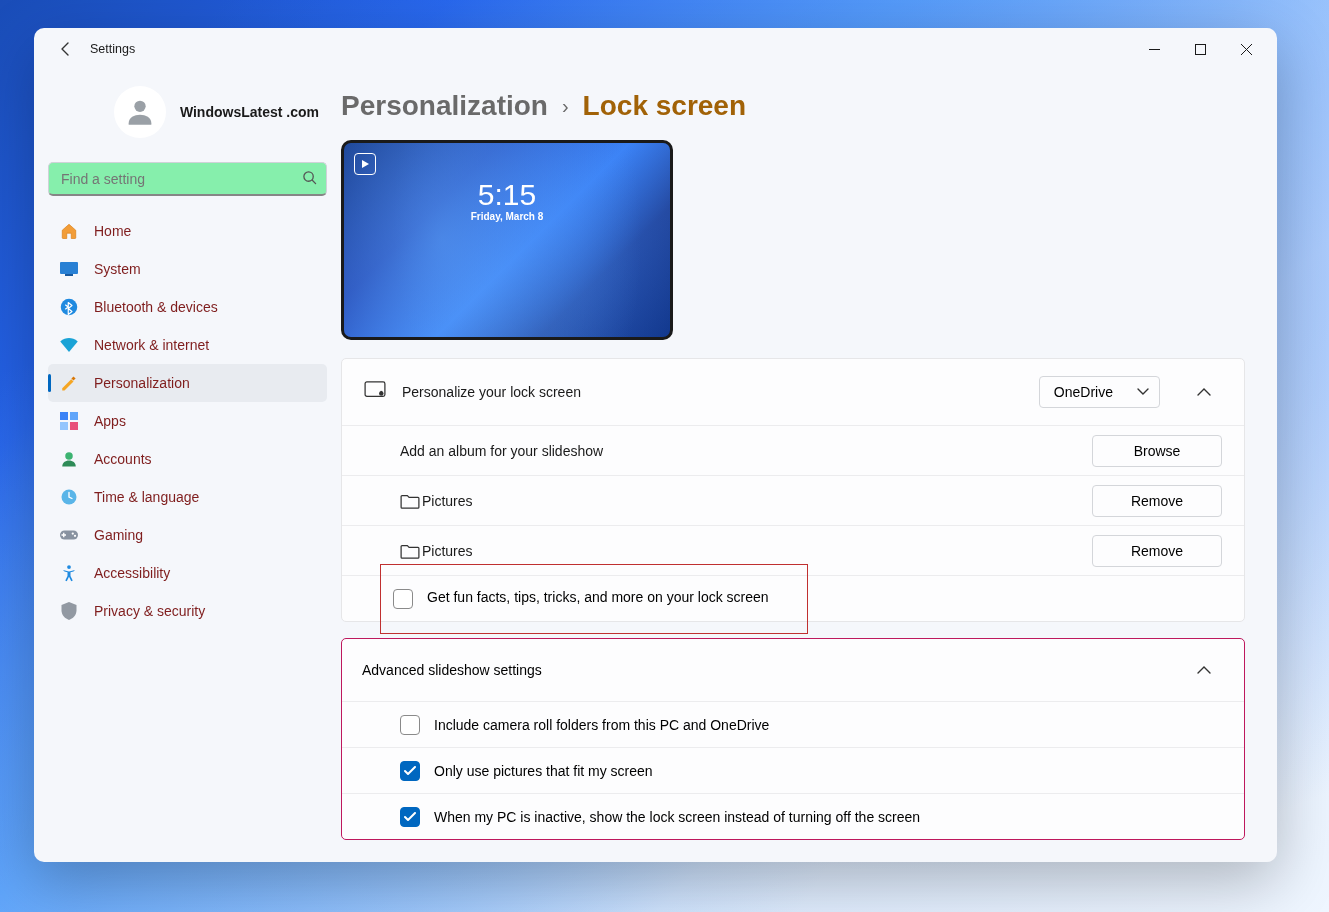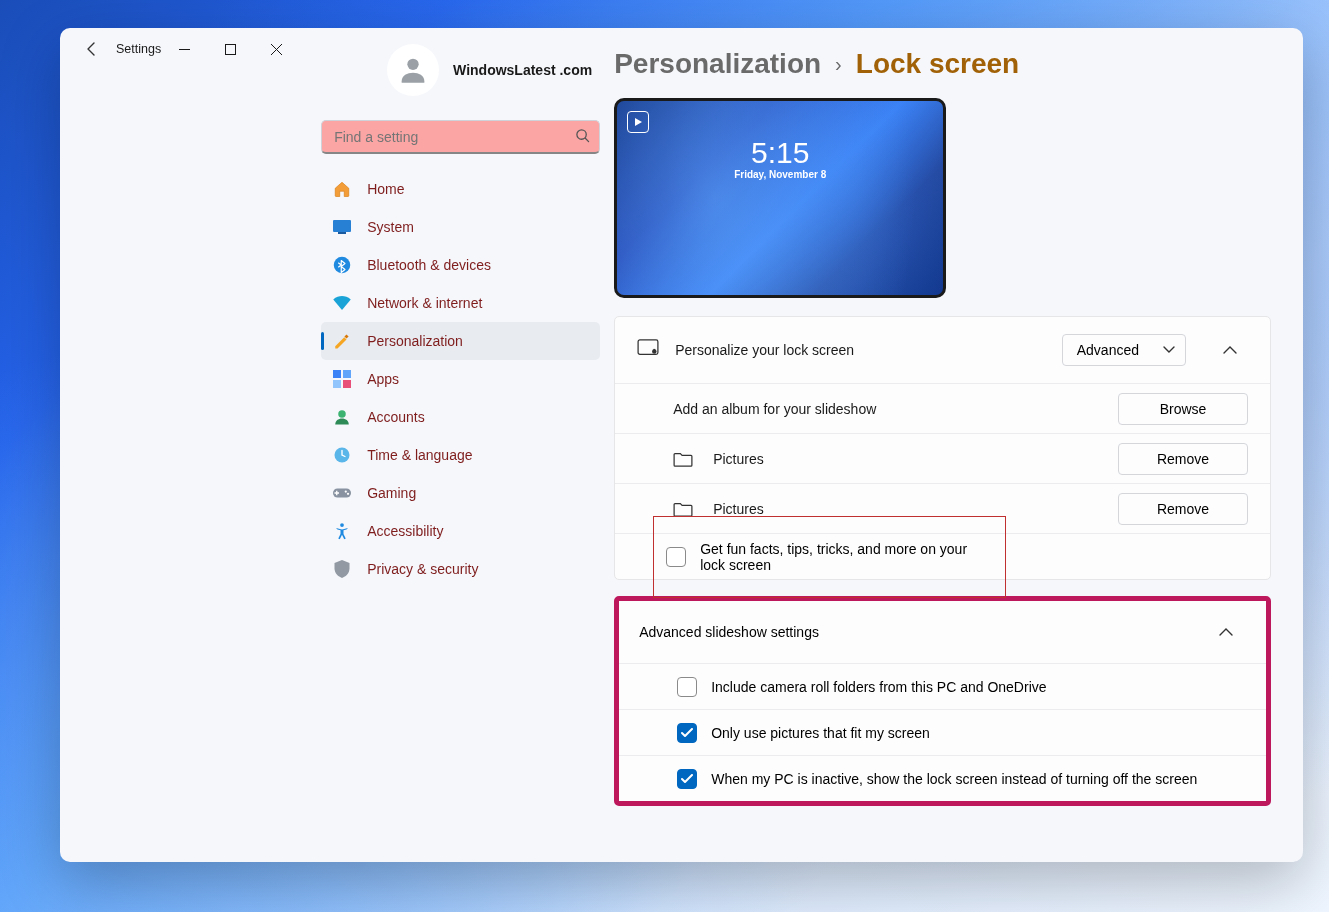--- a/index.html
+++ b/index.html
@@ -12,29 +12,29 @@
   position: relative;
 }
 .bg-wave {
   position: absolute;
   inset: 0;
   background: radial-gradient(ellipse 800px 600px at 70% 30%, rgba(59,130,246,0.6), transparent),
               radial-gradient(ellipse 600px 400px at 20% 80%, rgba(96,165,250,0.5), transparent);
 }
 .window {
   position: absolute;
-  left: 60px;
+  left: 34px;
   top: 28px;
   width: 1243px;
   height: 834px;
   background: #f5f7fb;
   border-radius: 10px;
   box-shadow: 0 20px 60px rgba(0,0,0,0.25);
   display: flex;
-  flex-direction: row;
+  flex-direction: column;
   overflow: hidden;
 }
 .titlebar {
   height: 42px;
   display: flex;
   align-items: center;
   padding: 0 8px 0 18px;
   font-size: 12.5px;
   color: #1a1a1a;
 }
@@ -46,21 +46,21 @@
 
 .content { flex: 1; display: flex; overflow: hidden; }
 
 .sidebar { width: 305px; padding: 6px 12px 0 14px; display: flex; flex-direction: column; overflow-y: auto; }
 .profile { display: flex; align-items: center; gap: 14px; padding: 10px 8px 24px 8px; justify-content: flex-end; }
 .avatar { width: 52px; height: 52px; border-radius: 50%; background: #fff; display: flex; align-items: center; justify-content: center; }
 .avatar svg { width: 34px; height: 34px; }
 .profile-name { font-size: 14px; font-weight: 600; color: #1a1a1a; }
 
 .search-box { position: relative; margin-bottom: 16px; }
-.search-input { width: 100%; height: 34px; border: 1px solid #cfd2d8; border-bottom: 2px solid #868686; border-radius: 5px; background: #fca5a5; padding: 0 36px 0 12px; font-size: 14px; color: #333; outline: none; }
+.search-input { width: 100%; height: 34px; border: 1px solid #cfd2d8; border-bottom: 2px solid #868686; border-radius: 5px; background: #86efac; padding: 0 36px 0 12px; font-size: 14px; color: #333; outline: none; }
 .search-ic { position: absolute; right: 10px; top: 8px; color: #555; }
 
 .nav { display: flex; flex-direction: column; gap: 0; }
 .nav-item { display: flex; align-items: center; gap: 16px; height: 38px; padding: 0 12px; border-radius: 5px; font-size: 14px; color: #7f1d1d; cursor: pointer; position: relative; }
 .nav-item.active { background: #e8ebf0; }
 .nav-item.active::before { content:""; position:absolute; left:0; top:10px; bottom:10px; width:3px; background:#0067c0; border-radius:2px; }
 .nav-icon { width: 18px; height: 18px; display: flex; align-items: center; justify-content: center; }
 
 .main { flex: 1; padding: 20px 32px 0 2px; overflow-y: auto; }
 .breadcrumb { display: flex; align-items: center; gap: 14px; margin-bottom: 18px; }
@@ -74,33 +74,33 @@
 .preview-time { position: absolute; left: 50%; top: 35px; transform: translateX(-50%); color: #fff; font-size: 30px; font-weight: 400; z-index:2; }
 .preview-date { position: absolute; left: 50%; top: 68px; transform: translateX(-50%); color: #fff; font-size: 10px; font-weight: 600; z-index:2; }
 
 .panel { border: 1px solid #e6e6e8; border-radius: 5px; background: #fdfdfe; margin-bottom: 16px; }
 .panel-head { display: flex; align-items: center; height: 66px; padding: 0 22px; gap: 18px; }
 .panel-head-icon { width: 20px; }
 .panel-head-label { flex: 1; font-size: 14px; color: #1a1a1a; }
 .dropdown { display: flex; align-items: center; gap: 24px; height: 32px; border: 1px solid #d4d6da; border-radius: 4px; background: #fdfdfe; padding: 0 10px 0 14px; font-size: 14px; cursor: pointer; }
 .chev-btn { width: 36px; height: 36px; display:flex; align-items:center; justify-content:center; cursor:pointer; margin-left: 8px; }
 
-.sub-row { display: flex; align-items: center; height: 50px; padding: 0 22px 0 58px; border-top: 1px solid #ececee; gap: 18px; font-size: 14px; }
+.sub-row { display: flex; align-items: center; height: 50px; padding: 0 22px 0 58px; border-top: 1px solid #ececee; font-size: 14px; }
 .sub-row-label { flex: 1; color: #1a1a1a; }
 .btn { height: 32px; min-width: 130px; border: 1px solid #d4d6da; border-radius: 4px; background: #fdfdfe; font-size: 14px; cursor: pointer; }
 .sub-row-icon { width: 22px; display:flex; }
 
 .checkbox-row { display: flex; align-items: center; height: 46px; padding: 0 22px 0 58px; border-top: 1px solid #ececee; gap: 14px; font-size: 14px; }
 .checkbox { width: 20px; height: 20px; border: 1.5px solid #8a8a8a; border-radius: 4px; background: #fff; cursor: pointer; display:flex; align-items:center; justify-content:center; flex-shrink:0; }
 .checkbox.checked { background: #0067c0; border-color: #0067c0; }
 .checkbox.checked svg { stroke:#fff; }
 
-.highlight-box { border: 1px solid #c03030; padding: 24px 12px; display: flex; align-items: center; gap: 14px; margin-left: -12px; width: 353px; }
-
-.adv-panel { border: 5px solid #be185d; border-radius: 5px; background: #fdfdfe; margin-bottom: 6px; }
+.highlight-box { border: 1px solid #c03030; padding: 24px 12px; display: flex; gap: 14px; margin-left: -12px; width: 428px; }
+
+.adv-panel { border: 1px solid #be185d; border-radius: 5px; background: #fdfdfe; margin-bottom: 6px; }
 .adv-head { display:flex; align-items:center; height:62px; padding:0 22px 0 20px; font-size:14px; cursor:pointer; }
 .adv-head-label { flex:1; }
 </style>
 </head>
 <body>
 
 <div class="bg-wave"></div>
 
 <div class="window">
   <div class="titlebar">
@@ -261,33 +261,33 @@
         <span class="bc-current">Lock screen</span>
       </div>
 
       <div class="preview-card">
         <div class="preview-badge">
             <svg width="12" height="12" viewBox="0 0 12 12" fill="none">
               <path d="M3 2l7 4-7 4V2z" fill="#fff"></path>
             </svg>
           </div>
         <div class="preview-time">5:15</div>
-        <div class="preview-date">Friday, November 8</div>
+        <div class="preview-date">Friday, March 8</div>
       </div>
 
       <div class="panel">
         <div class="panel-head">
           <span class="panel-head-icon"><svg width="22" height="18" viewBox="0 0 24 20" fill="none">
                 <rect x="1" y="1" width="22" height="16" rx="2" stroke="#333" stroke-width="1.4"></rect>
                 <circle cx="19" cy="14" r="2.5" fill="#333"></circle>
                 <rect x="18" y="11" width="2" height="2" fill="#333"></rect>
               </svg></span>
           <span class="panel-head-label">Personalize your lock screen</span>
           <div class="dropdown">
-            <span>Advanced</span>
+            <span>OneDrive</span>
             <svg width="12" height="8" viewBox="0 0 12 8">
                 <path d="M1 1l5 5 5-5" stroke="#333" stroke-width="1.4" fill="none" stroke-linecap="round"></path>
               </svg>
           </div>
           <div class="chev-btn">
               <svg width="14" height="10" viewBox="0 0 14 10">
                 <path d="M1 8l6-6 6 6" stroke="#333" stroke-width="1.4" fill="none" stroke-linecap="round"></path>
               </svg>
             </div>
         </div>

